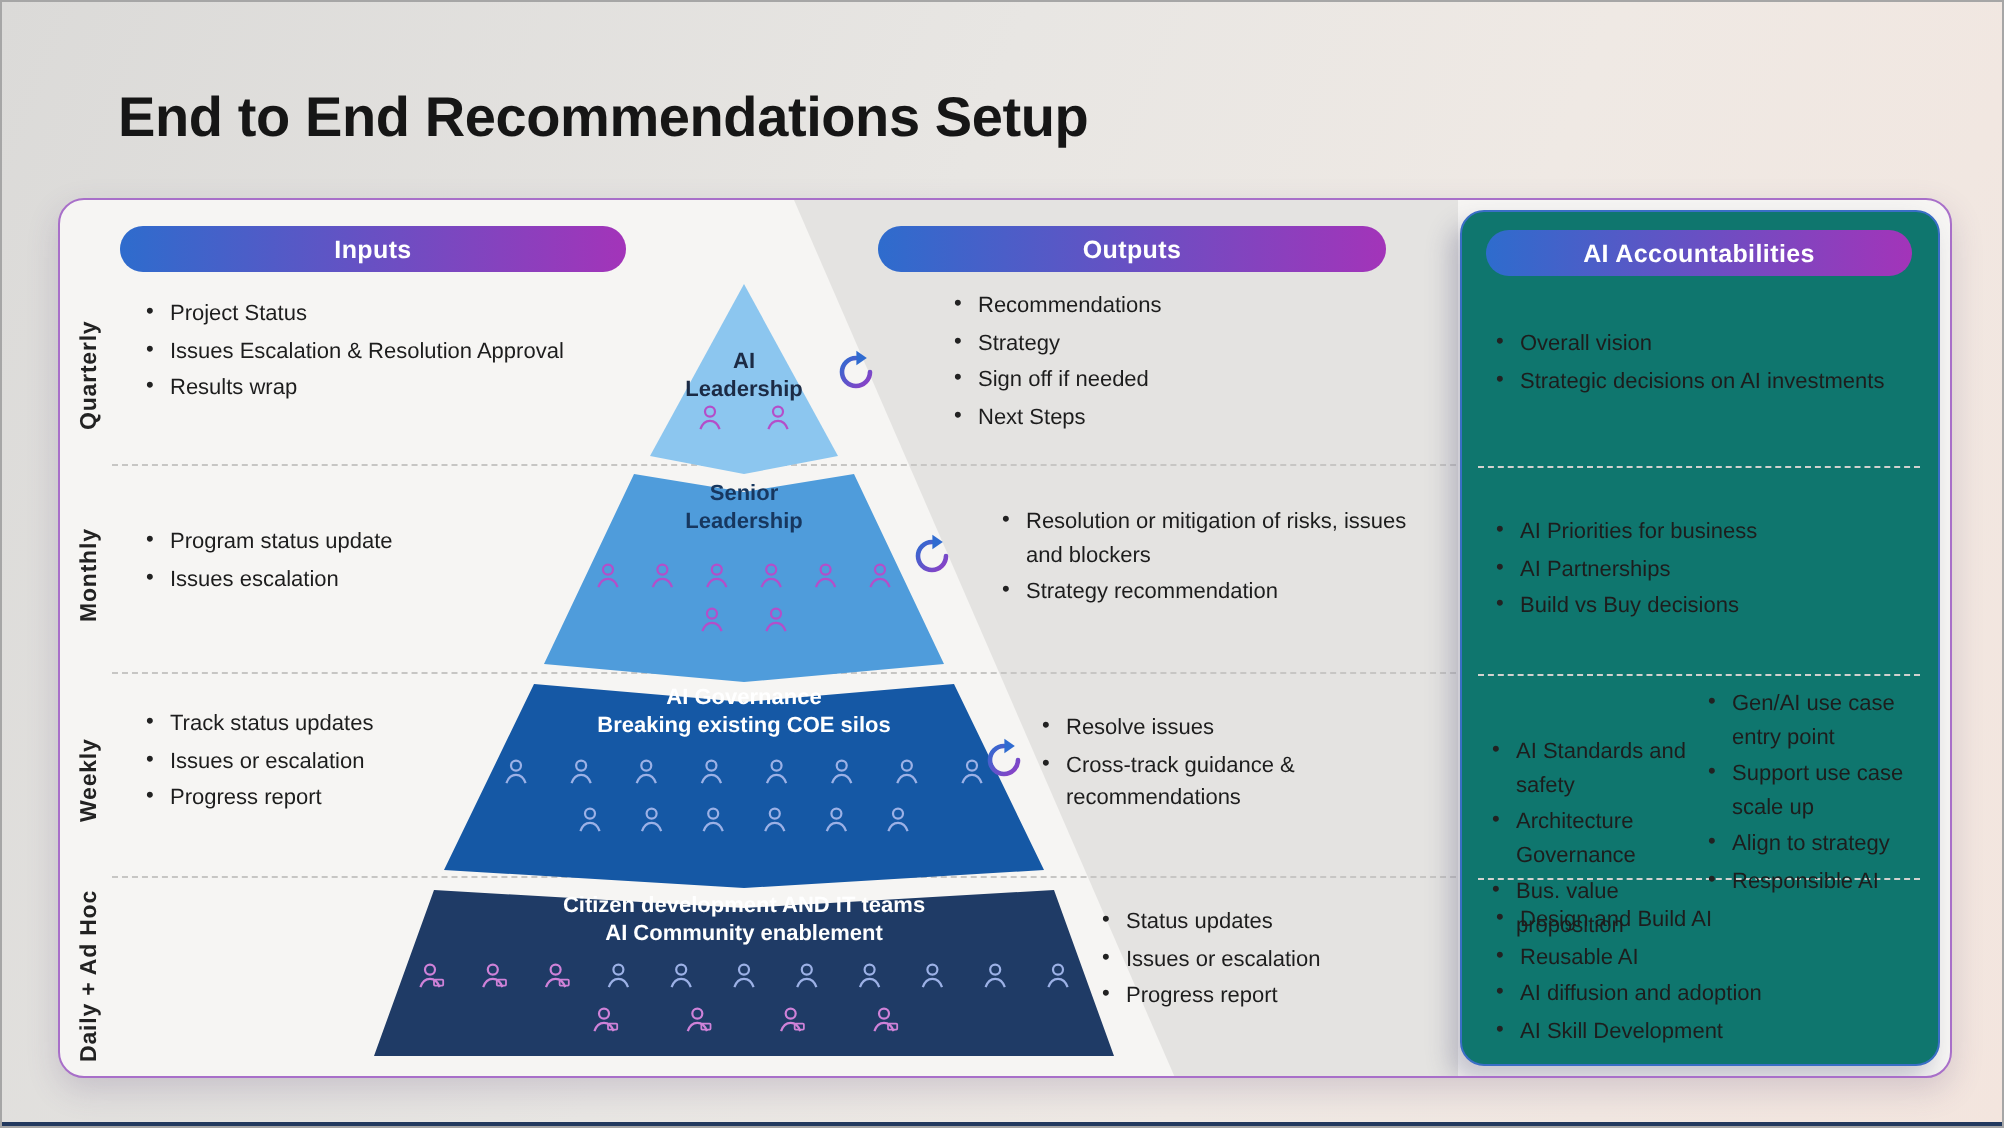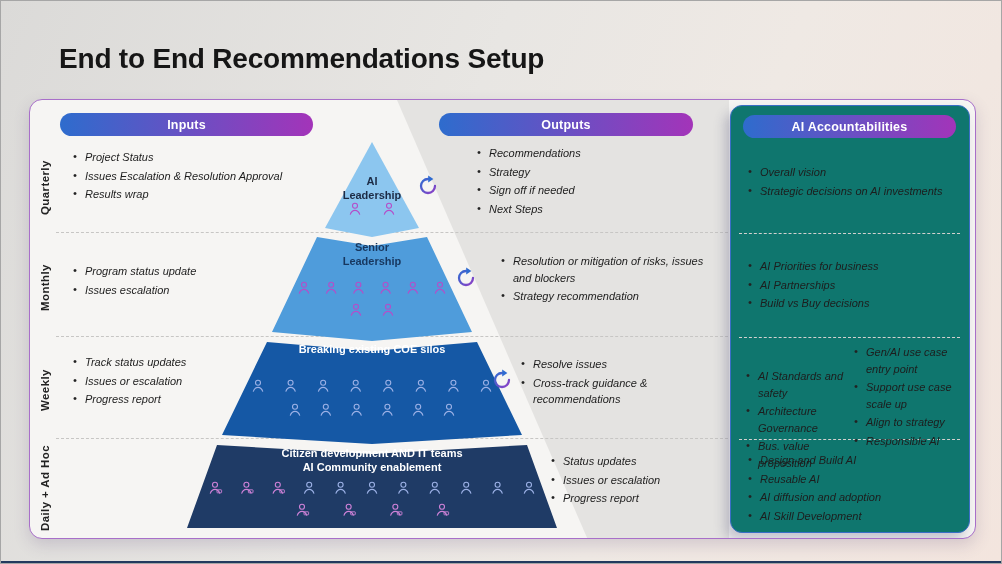--- a/index.html
+++ b/index.html
@@ -28,21 +28,21 @@
   #rl1{top:40px;height:96px}#rl2{top:142px;height:92px}#rl3{top:244px;height:92px}#rl4{top:338px;height:100px}
 
   .pill{position:absolute;height:23px;border-radius:12px;
     background:linear-gradient(90deg,#2e6ccd,#a334b9);
     color:#fff;font-size:12.5px;font-weight:700;display:flex;align-items:center;justify-content:center;
     letter-spacing:.2px;z-index:3;}
   #pill-inputs{left:30px;top:13px;width:253px;}
   #pill-outputs{left:409px;top:13px;width:254px;}
 
   ul.blist{list-style:none;margin:0;padding:0;}
-  .blist li{position:relative;padding-left:15px;font-size:11px;line-height:1.5;color:#1d1d1d;margin-bottom:2px;font-style:italic;}
+  .blist li{position:relative;padding-left:15px;font-size:11px;line-height:1.5;color:#1d1d1d;margin-bottom:2px;}
   .blist li::before{content:"\2022";position:absolute;left:3px;top:-1px;color:#222;}
   .bullets{position:absolute;z-index:2;}
   #in-q{left:40px;top:49px;width:268px;}
   #in-m{left:40px;top:163px;width:240px;}
   #in-w{left:40px;top:254px;width:240px;}
   #out-q{left:444px;top:45px;width:220px;}
   #out-m{left:468px;top:153px;width:214px;}
   #out-w{left:488px;top:256px;width:180px;}
   #out-d{left:518px;top:353px;width:172px;}
 
@@ -298,20 +298,21 @@
 
     <div class="tierlab" id="t1lab">
       <div>AI</div>
       <div>Leadership</div>
     </div>
     <div class="tierlab" id="t2lab">
       <div>Senior</div>
       <div>Leadership</div>
     </div>
     <div class="tierlab" id="t3lab">
+      <div>AI Governance</div>
       <div>Breaking existing COE silos</div>
     </div>
     <div class="tierlab" id="t4lab">
       <div>Citizen development AND IT teams</div>
       <div>AI Community enablement</div>
     </div>
 
     <svg width="0" height="0" style="position:absolute" aria-hidden="true">
       <defs>
         <linearGradient id="cycleGrad" x1="0" y1="0" x2="1" y2="1">

